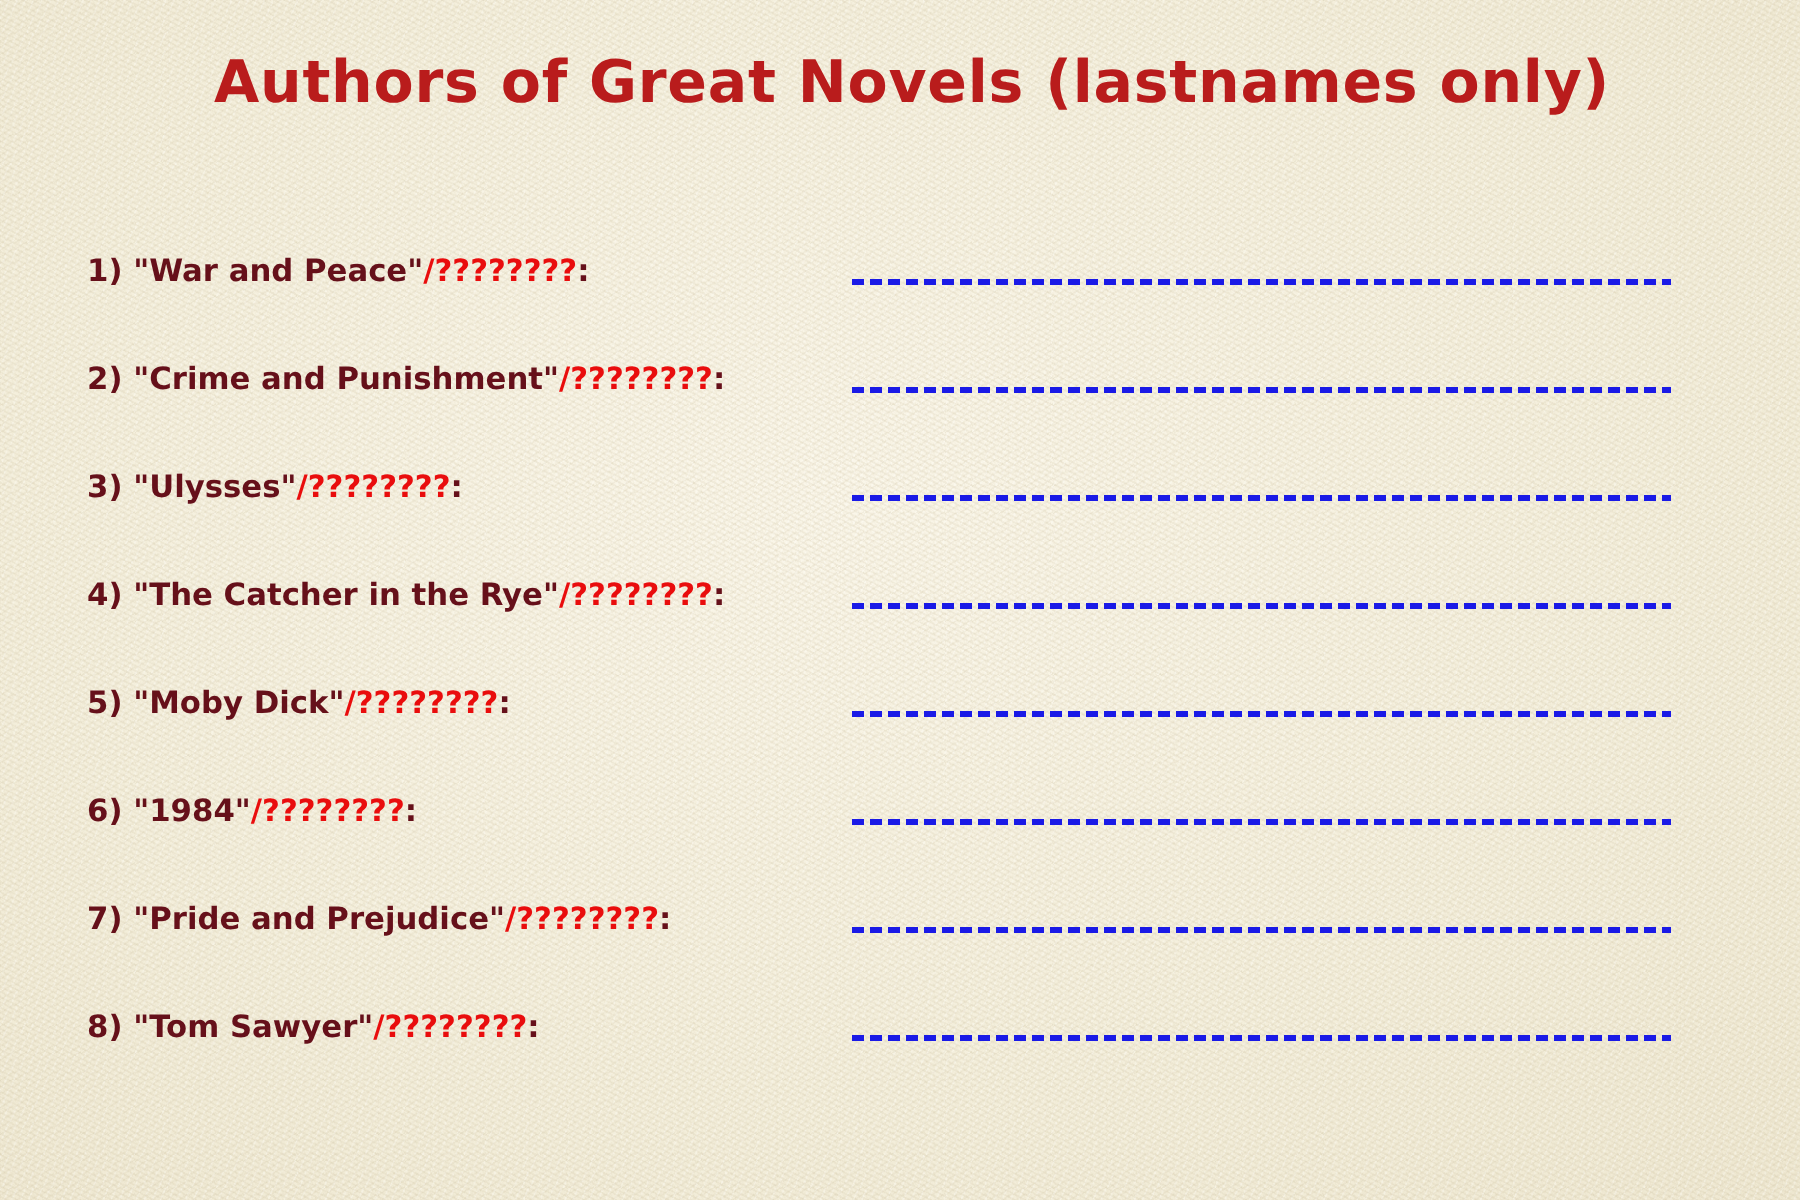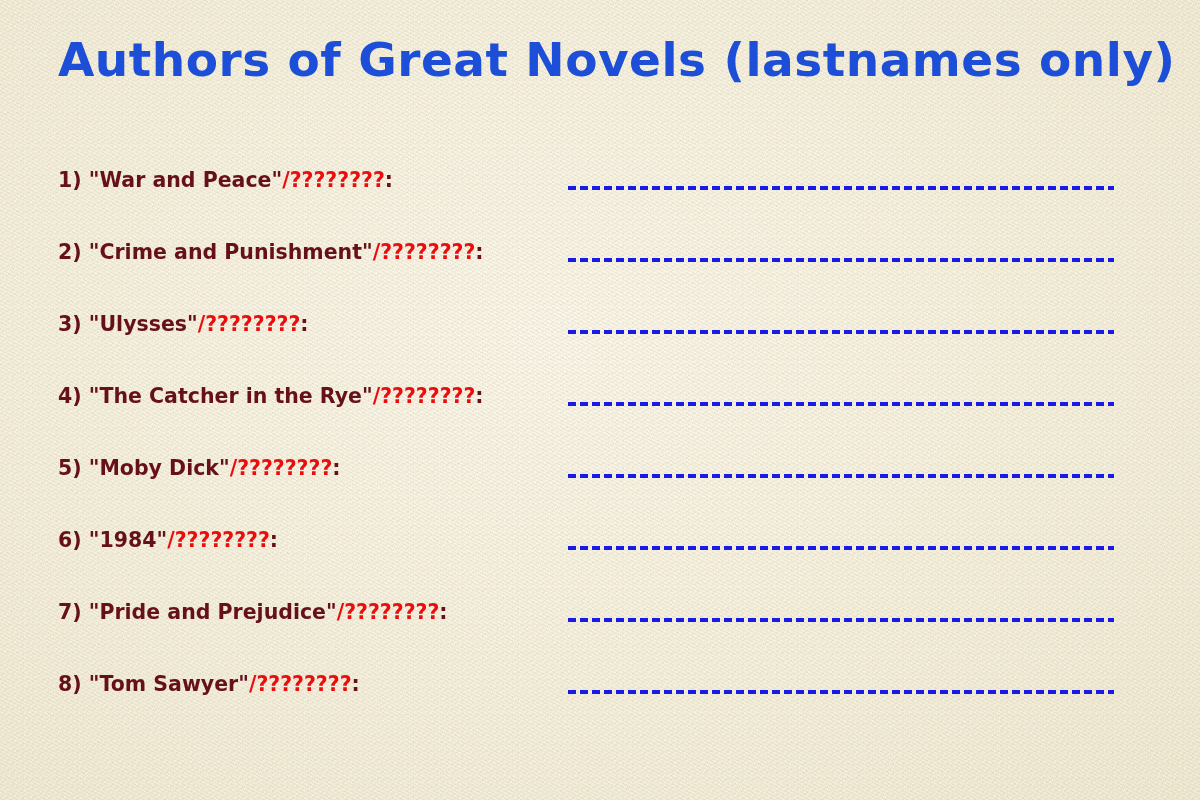--- a/index.html
+++ b/index.html
@@ -75,26 +75,27 @@
     height: 800px;
   }
 
   
   #page-title {
     position: absolute;
     left: 58px;
     top: 36px;
     width: 1100px;
     font-family: "DejaVu Sans", sans-serif;
-    font-size: 47px;
+    font-size: 39px;
     font-weight: bold;
     letter-spacing: 0.5px;
-    color: #1d4ed8;
+    color: #b91c1c;
     white-space: nowrap;
     line-height: 1.0;
+    text-align: center;
   }
 
   
   .question-row {
     position: absolute;
     left: 0;
     width: 1200px;
     height: 50px;
   }
 

